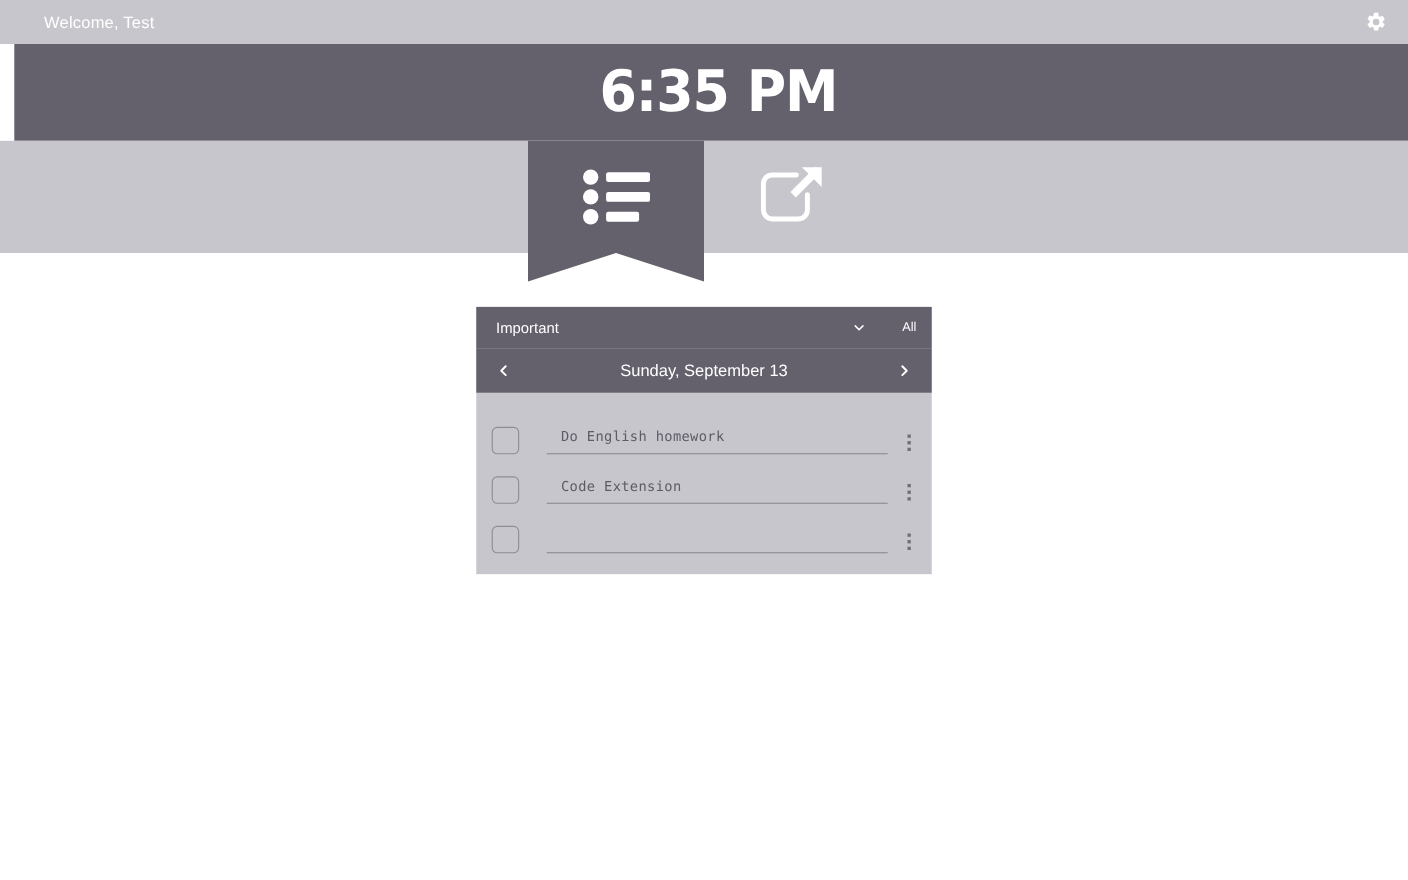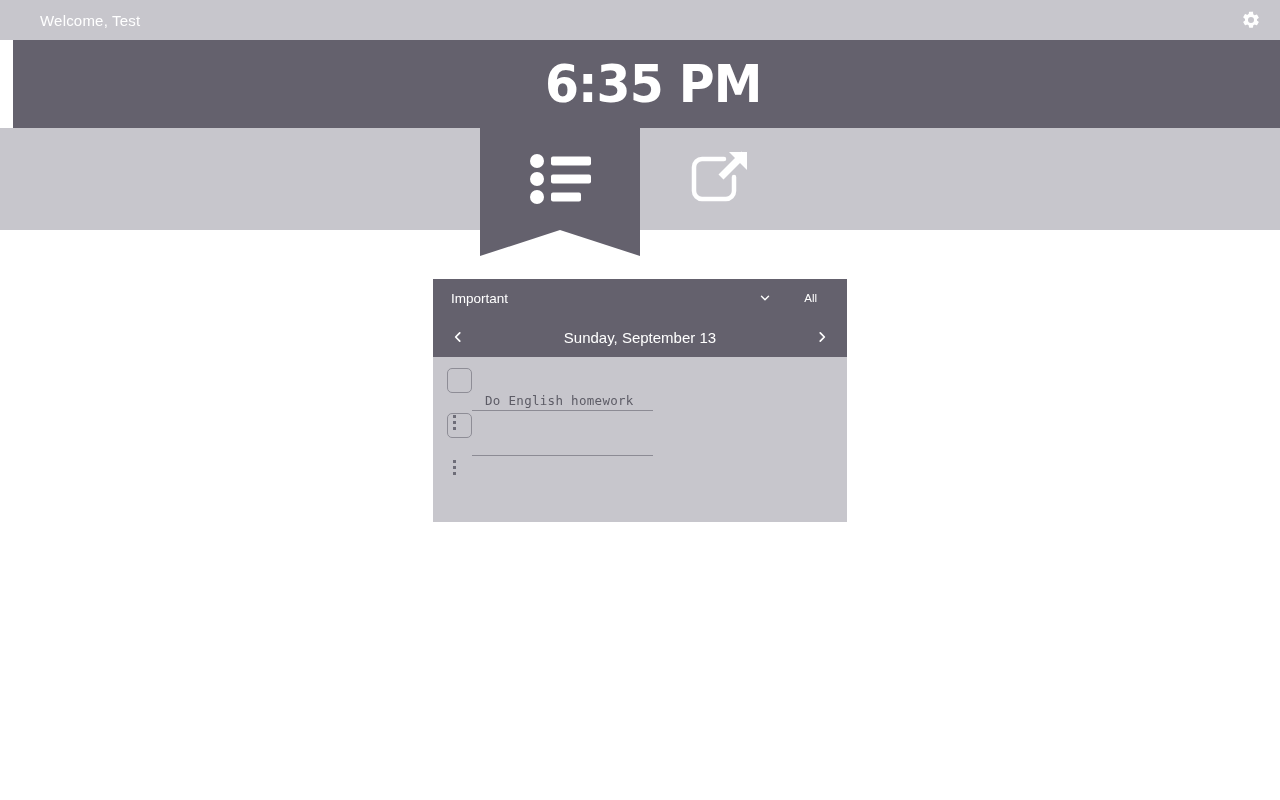--- a/index.html
+++ b/index.html
@@ -125,21 +125,20 @@
     padding-right: 10px;
   }
   .chev-down {
     width: 14px; height: 14px;
     display: inline-block;
   }
   .all-label {
     color: #ffffff;
     font-size: 11.5px;
     margin-left: 22px;
-    margin-right: 16px;
     cursor: pointer;
   }
   .date-bar {
     height: 40px;
     background: #64616d;
     display: flex;
     align-items: center;
     padding: 0 14px;
     box-sizing: border-box;
   }
@@ -156,25 +155,24 @@
     align-items: center;
     justify-content: center;
     cursor: pointer;
   }
 
   .task-list {
     padding-top: 11px;
   }
   .task-row {
     display: flex;
-    align-items: flex-start;
+    align-items: flex-end;
     height: 45px;
     padding: 0 14px 0 14px;
     box-sizing: border-box;
-    flex-direction: column;
   }
   .task-check {
     width: 23px;
     height: 23px;
     border: 1.6px solid #8e8d96;
     border-radius: 5px;
     background: transparent;
     flex: none;
     cursor: pointer;
   }
@@ -288,20 +286,31 @@
       <div class="task-input-wrap">
         <input class="task-input" type="text" value="Do English homework" style="">
       </div>
       <div class="kebab">
         <span></span>
           <span></span>
           <span></span>
       </div>
     </div>
 
+    <div class="task-row">
+      <div class="task-check"></div>
+      <div class="task-input-wrap">
+        <input class="task-input" type="text" value="Code Extension" style="">
+      </div>
+      <div class="kebab">
+        <span></span>
+          <span></span>
+          <span></span>
+      </div>
+    </div>
 
     <div class="task-row">
       <div class="task-check"></div>
       <div class="task-input-wrap">
         <input class="task-input" type="text" value="" style="">
       </div>
       <div class="kebab">
         <span></span>
           <span></span>
           <span></span>

